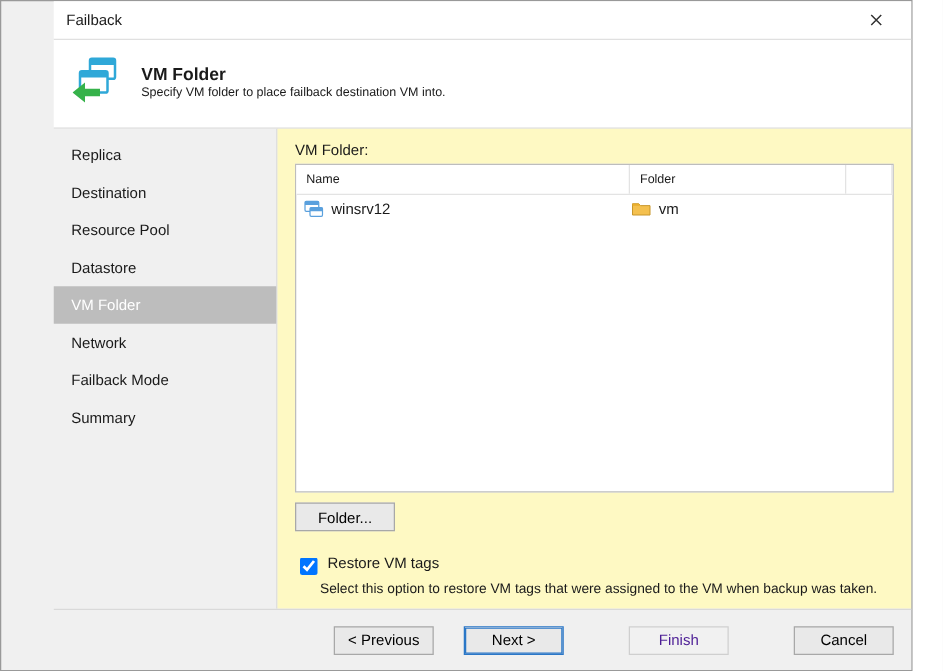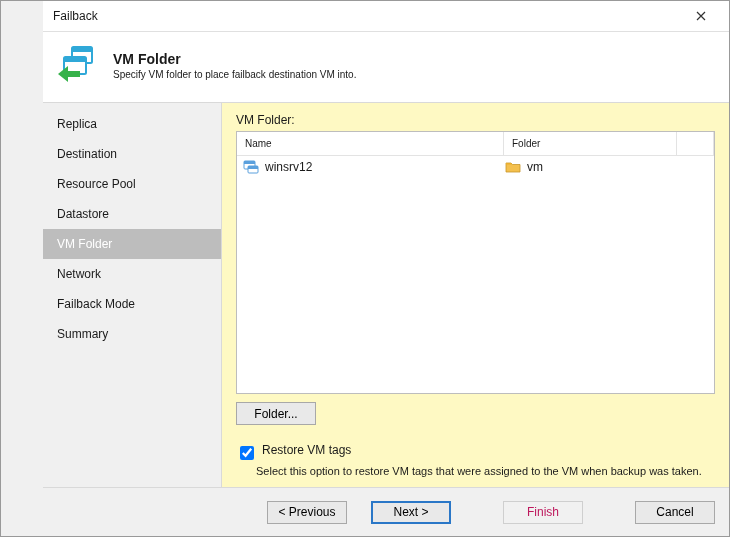--- a/index.html
+++ b/index.html
@@ -147,21 +147,21 @@
     height: 23px;
     min-width: 80px;
     padding: 0 10px;
     font-family: inherit;
     font-size: 12px;
     background: #e9e9e9;
     border: 1px solid #a8a8a8;
     cursor: pointer;
   }
   .btn:disabled {
-    color: #be185d;
+    color: #4c1d95;
     border-color:#cfcfcf;
     background:#f1f1f1;
     cursor:default;
   }
   .btn.primary { border-color:#2a77c7; box-shadow: inset 0 0 0 1px #2a77c7; }
   .checkbox-row {
     display:flex;
     gap:5px;
     margin-top:12px;
   }

